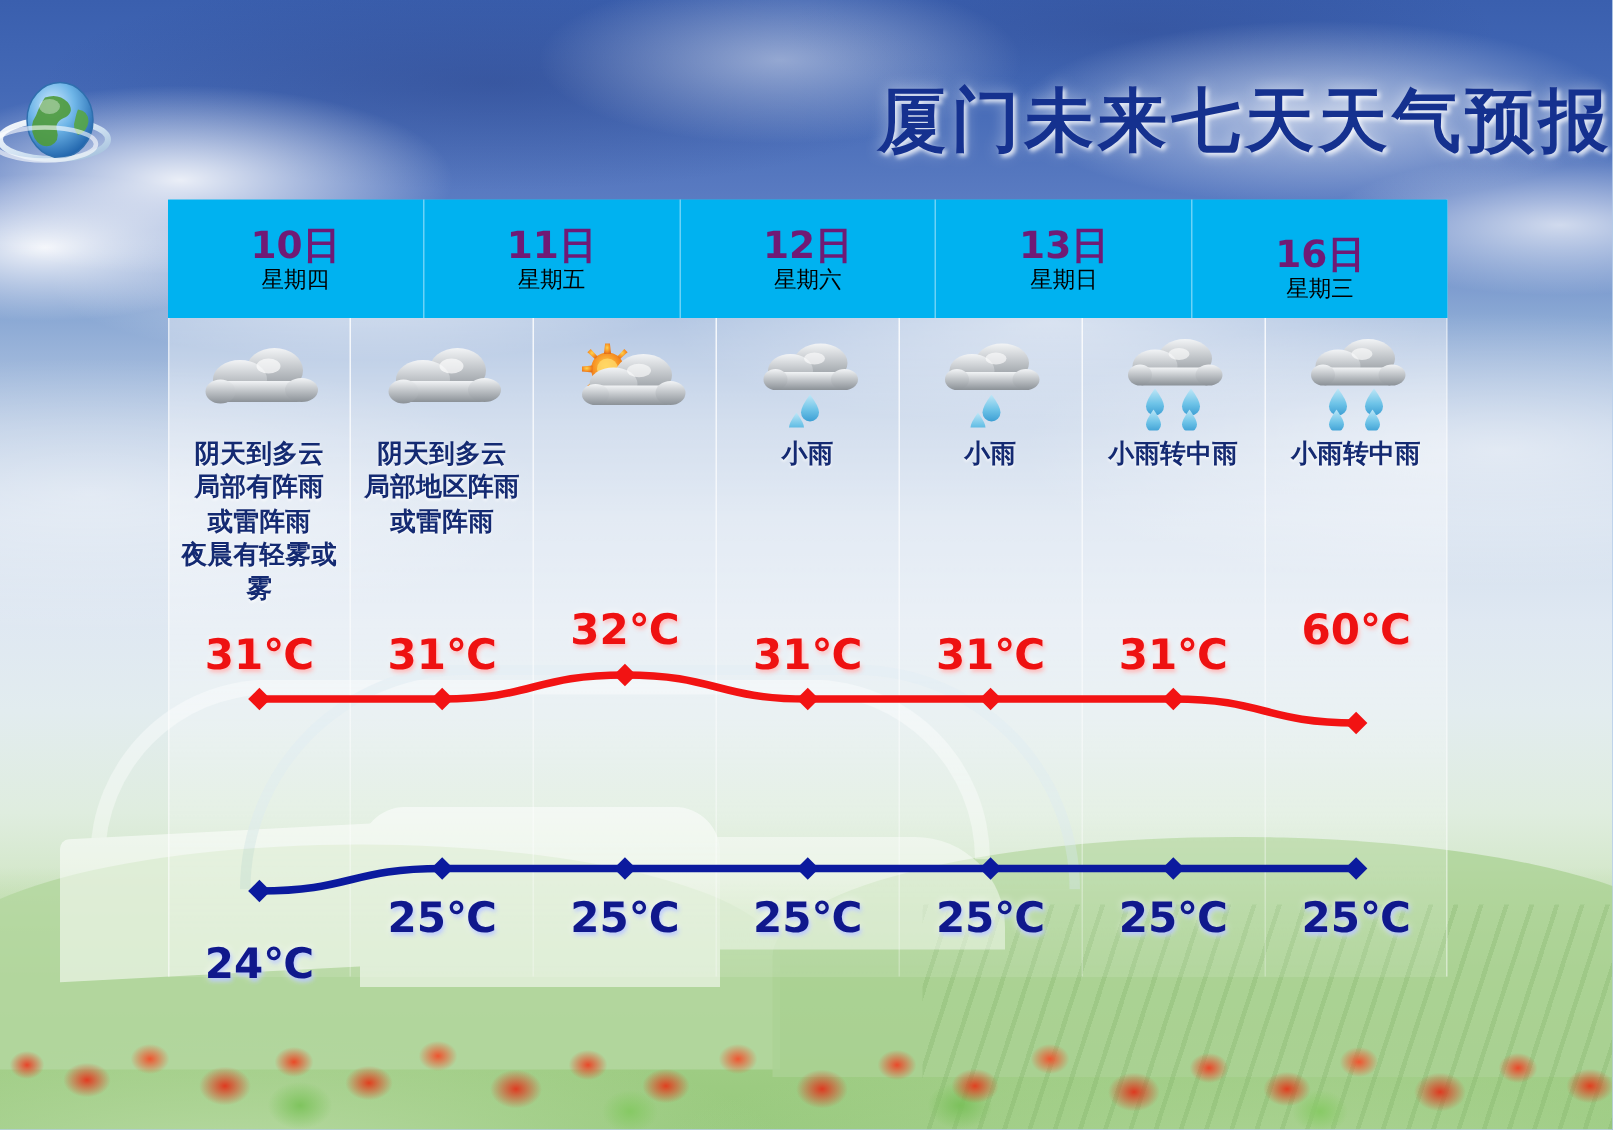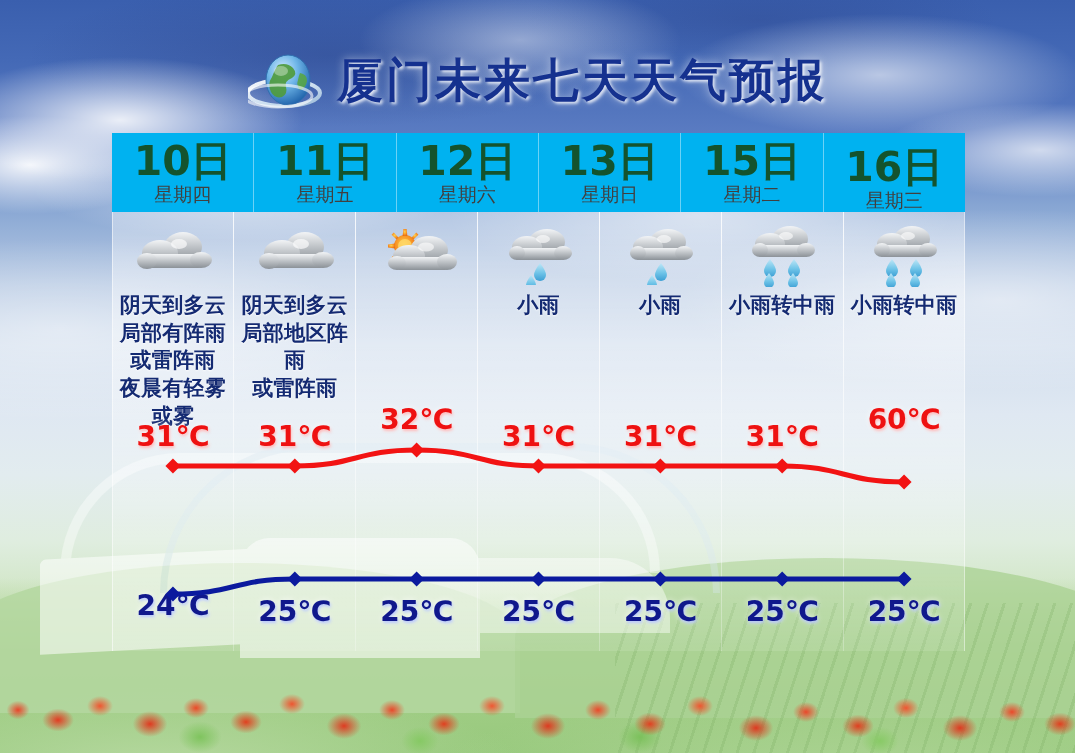--- a/index.html
+++ b/index.html
@@ -122,21 +122,21 @@
     background:
       radial-gradient(ellipse 30px 22px at 200px 44px, #7fc45e, rgba(127,196,94,0) 72%),
       radial-gradient(ellipse 26px 20px at 420px 48px, #86c964, rgba(134,201,100,0) 72%),
       radial-gradient(ellipse 30px 22px at 640px 44px, #7cc15c, rgba(124,193,92,0) 72%),
       radial-gradient(ellipse 26px 20px at 880px 48px, #88ca66, rgba(136,202,102,0) 72%);
   }
 
   
   .title-bar {
     position:absolute; left:0; top:42px; width:1075px; height:78px;
-    display:flex; align-items:center; justify-content:center; gap:11px;
+    display:flex; align-items:center; justify-content:space-between; gap:11px;
   }
   .globe { width:78px; height:64px; position:relative; flex:0 0 auto; }
   .title-text {
     font-size:46px; font-weight:bold; letter-spacing:3px;
     color:#15318f;
     font-family:"DejaVu Sans","Liberation Sans",sans-serif;
     text-shadow: 2px 2px 3px rgba(255,255,255,.75), 0 0 10px rgba(255,255,255,.5);
     white-space:nowrap;
   }
 
@@ -157,26 +157,26 @@
     background:#00b2f0;
     display:flex;
   }
   .hcell {
     flex:1 1 0; display:flex; flex-direction:column;
     align-items:center; justify-content:center; gap:2px;
     border-right:1px solid rgba(255,255,255,.42);
   }
   .hcell:last-child { border-right:none;margin-top:13px; }
   .day-num {
-    font-size:41px; font-weight:bold; color:#14532d;
+    font-size:25px; font-weight:bold; color:#701a75;
     font-family:"DejaVu Sans","Liberation Sans",sans-serif;
     line-height:1; letter-spacing:0px;
   }
   .day-week {
-    font-size:19px; color:#404040; line-height:1.1;
+    font-size:15px; color:#000000; line-height:1.1;
     font-family:"DejaVu Sans","Liberation Sans",sans-serif;
     text-align:center;
   }
 
   
   .vline {
     position:absolute; top:212px; width:1px; height:439px;
     background:linear-gradient(to bottom, rgba(255,255,255,.85), rgba(255,255,255,.25));
   }
 
@@ -187,21 +187,21 @@
   }
   .col { flex:1 1 0; position:relative; }
 
   .icon-wrap {
     position:absolute; top:8px; left:0; width:100%; height:68px;
     display:flex; align-items:center; justify-content:center;
   }
   .desc {
     position:absolute; top:80px; left:0; width:100%;
     text-align:center;
-    font-size:21px; font-weight:bold; color:#142a72;
+    font-size:17px; font-weight:bold; color:#142a72;
     line-height:1.32; letter-spacing:.3px;
     font-family:"DejaVu Sans","Liberation Sans",sans-serif;
     text-shadow: 0 1px 2px rgba(255,255,255,.85);
     padding:0 2px;
   }
 
   
   .hi-label, .lo-label {
     position:absolute; width:100%; text-align:center;
     font-size:28px; font-weight:bold;
@@ -289,24 +289,20 @@
     </div>
     <div class="hcell">
       <div class="day-num">12日</div>
       <div class="day-week">星期六</div>
     </div>
     <div class="hcell">
       <div class="day-num">13日</div>
       <div class="day-week">星期日</div>
     </div>
     <div class="hcell">
-      <div class="day-num">15日</div>
-      <div class="day-week">星期二</div>
-    </div>
-    <div class="hcell">
       <div class="day-num">16日</div>
       <div class="day-week">星期三</div>
     </div>
   </div>
 
   <div class="vline" style="left:233px"></div>
   <div class="vline" style="left:355px"></div>
   <div class="vline" style="left:477px"></div>
   <div class="vline" style="left:599px"></div>
   <div class="vline" style="left:721px"></div>
@@ -332,21 +328,21 @@
           <ellipse cx="52" cy="18" rx="8" ry="5" fill="#ffffff" opacity=".65"></ellipse>
         </svg>
       </div>
       <div class="desc">
           <div>阴天到多云</div>
           <div>局部有阵雨</div>
           <div>或雷阵雨</div>
           <div>夜晨有轻雾或雾</div>
         </div>
       <div class="hi-label" style="top:211px">31℃</div>
-      <div class="lo-label" style="top:380px">24℃</div>
+      <div class="lo-label" style="top:417px">24℃</div>
     </div>
 
     <div class="col">
       <div class="icon-wrap">
         <svg width="92" height="56" viewBox="0 0 92 56">
           <ellipse cx="56" cy="21" rx="19" ry="15" fill="url(#cg1)"></ellipse>
           <ellipse cx="33" cy="27" rx="18" ry="13" fill="url(#cg1)"></ellipse>
           <rect x="16" y="28" width="62" height="14" rx="7" fill="url(#cg1)"></rect>
           <ellipse cx="20" cy="35" rx="10" ry="8" fill="url(#cg1)"></ellipse>
           <ellipse cx="74" cy="34" rx="11" ry="8" fill="url(#cg1)"></ellipse>

